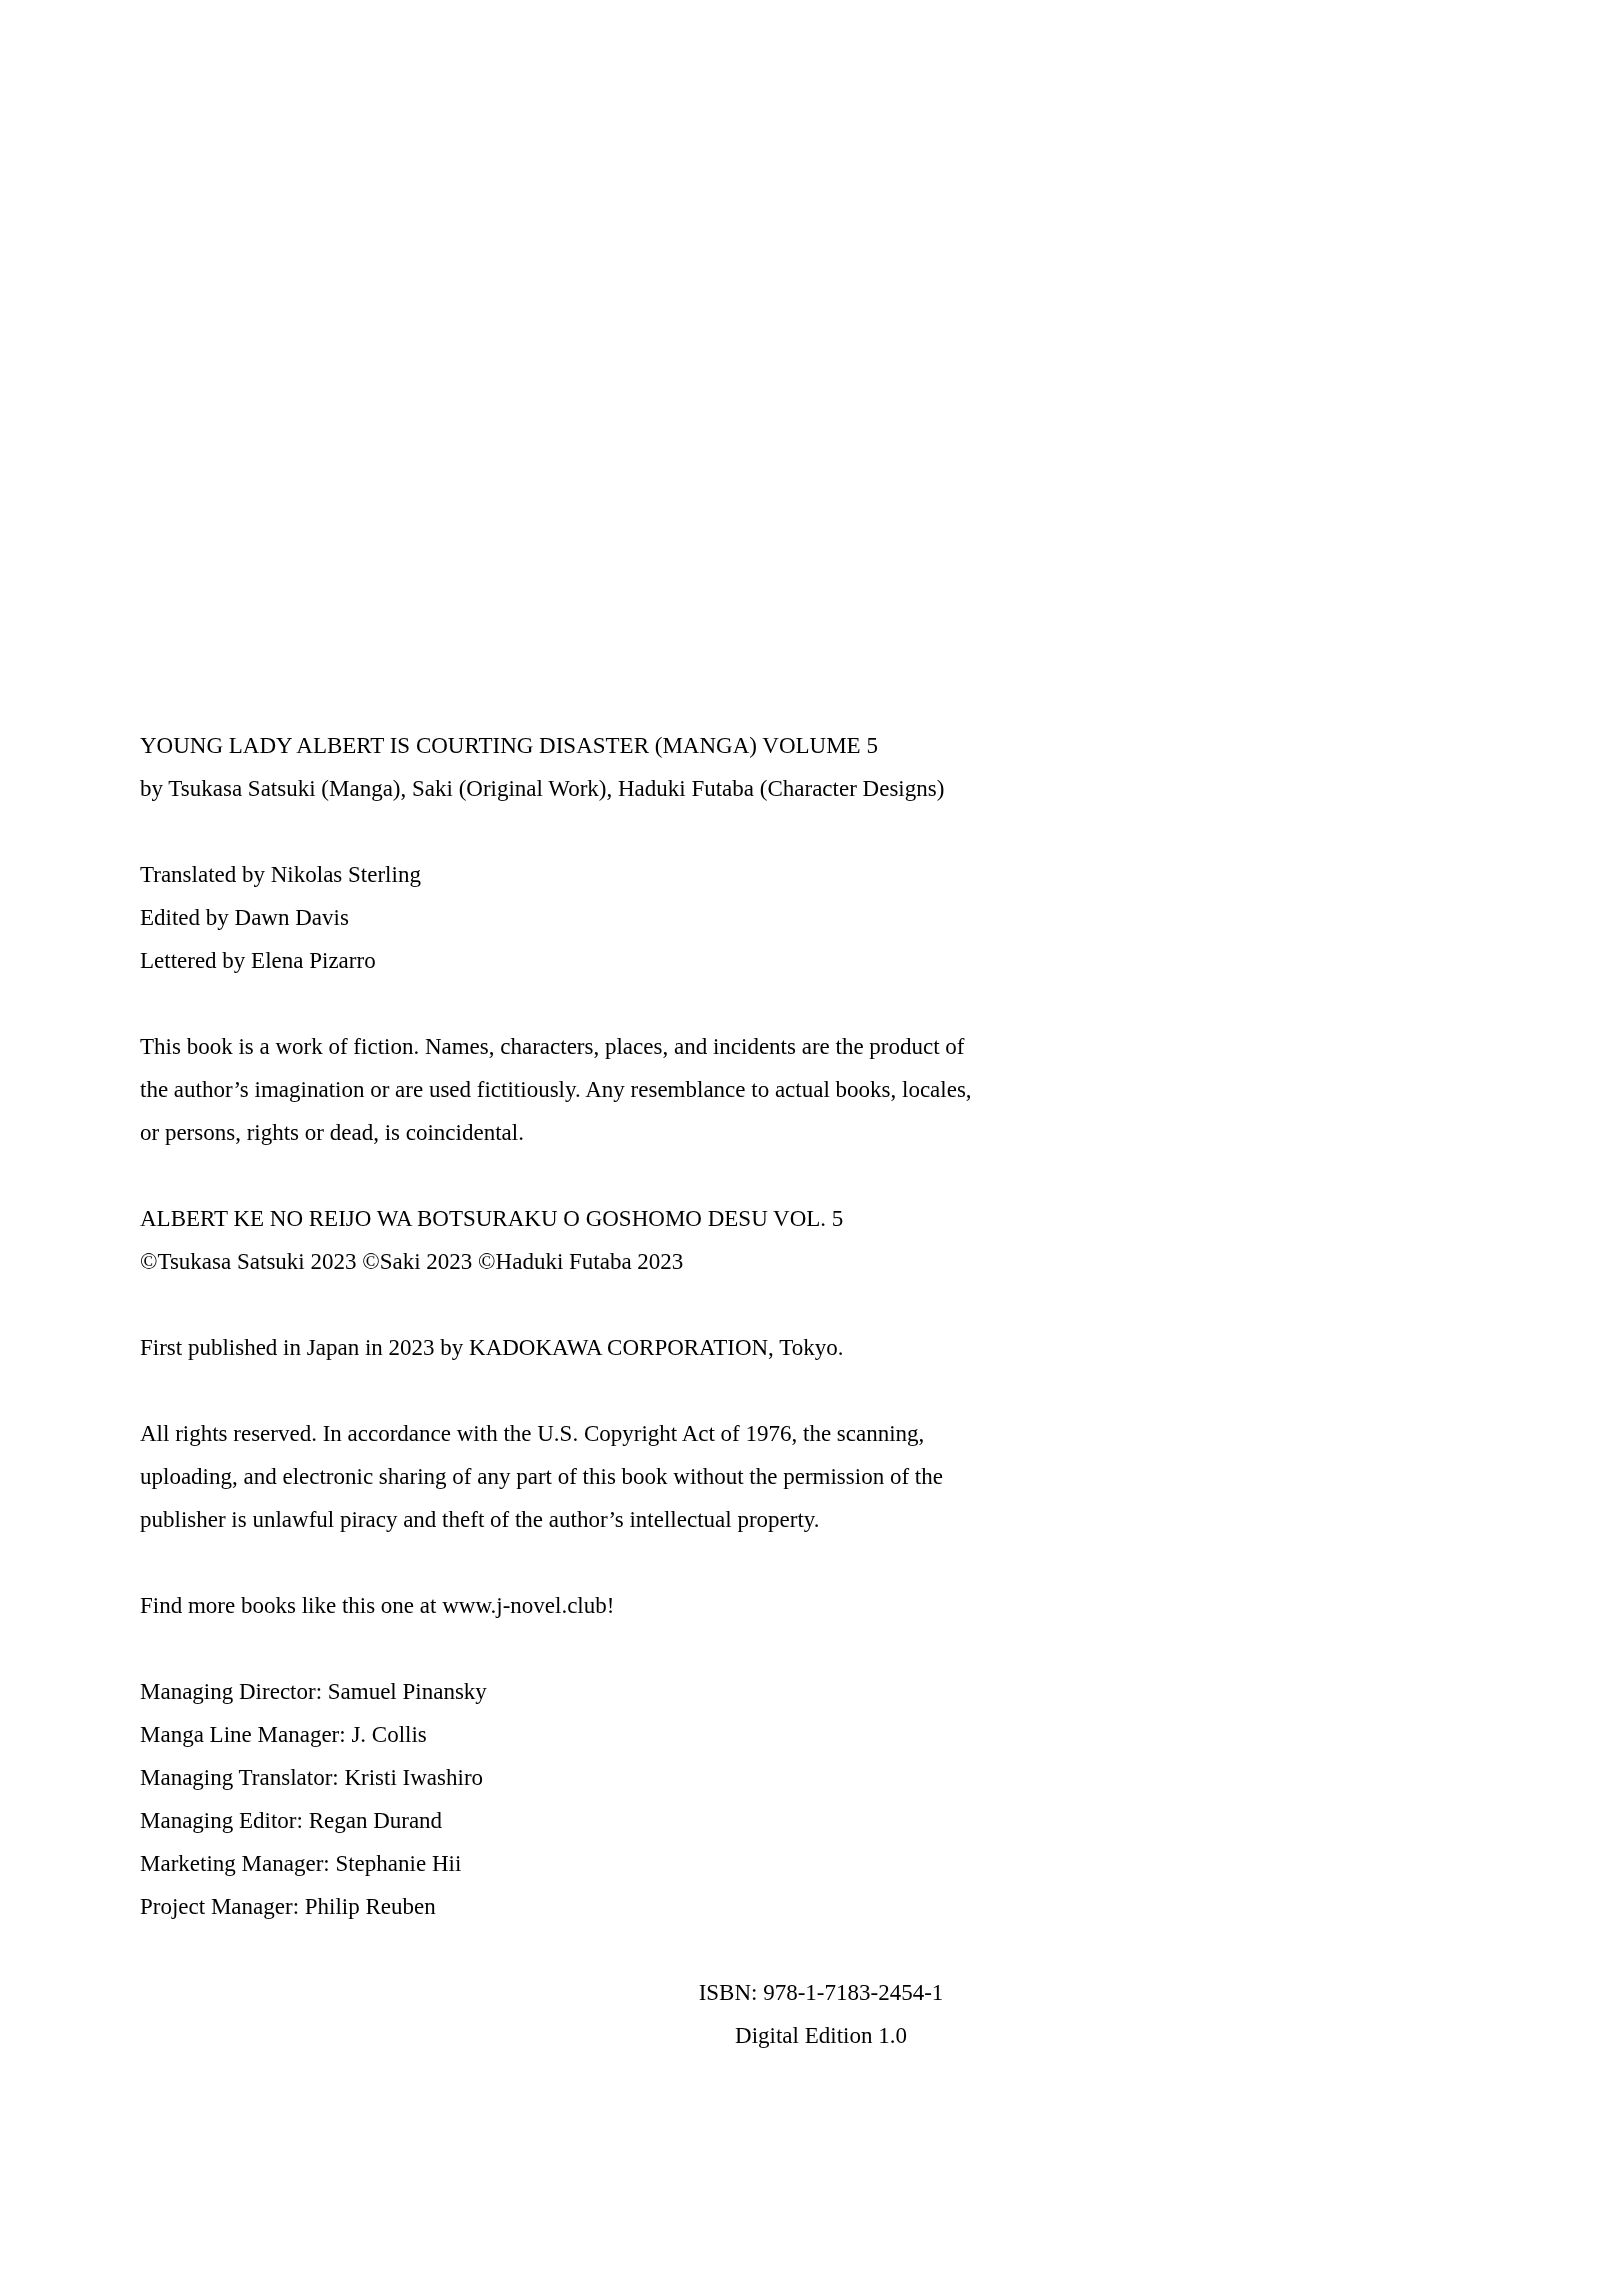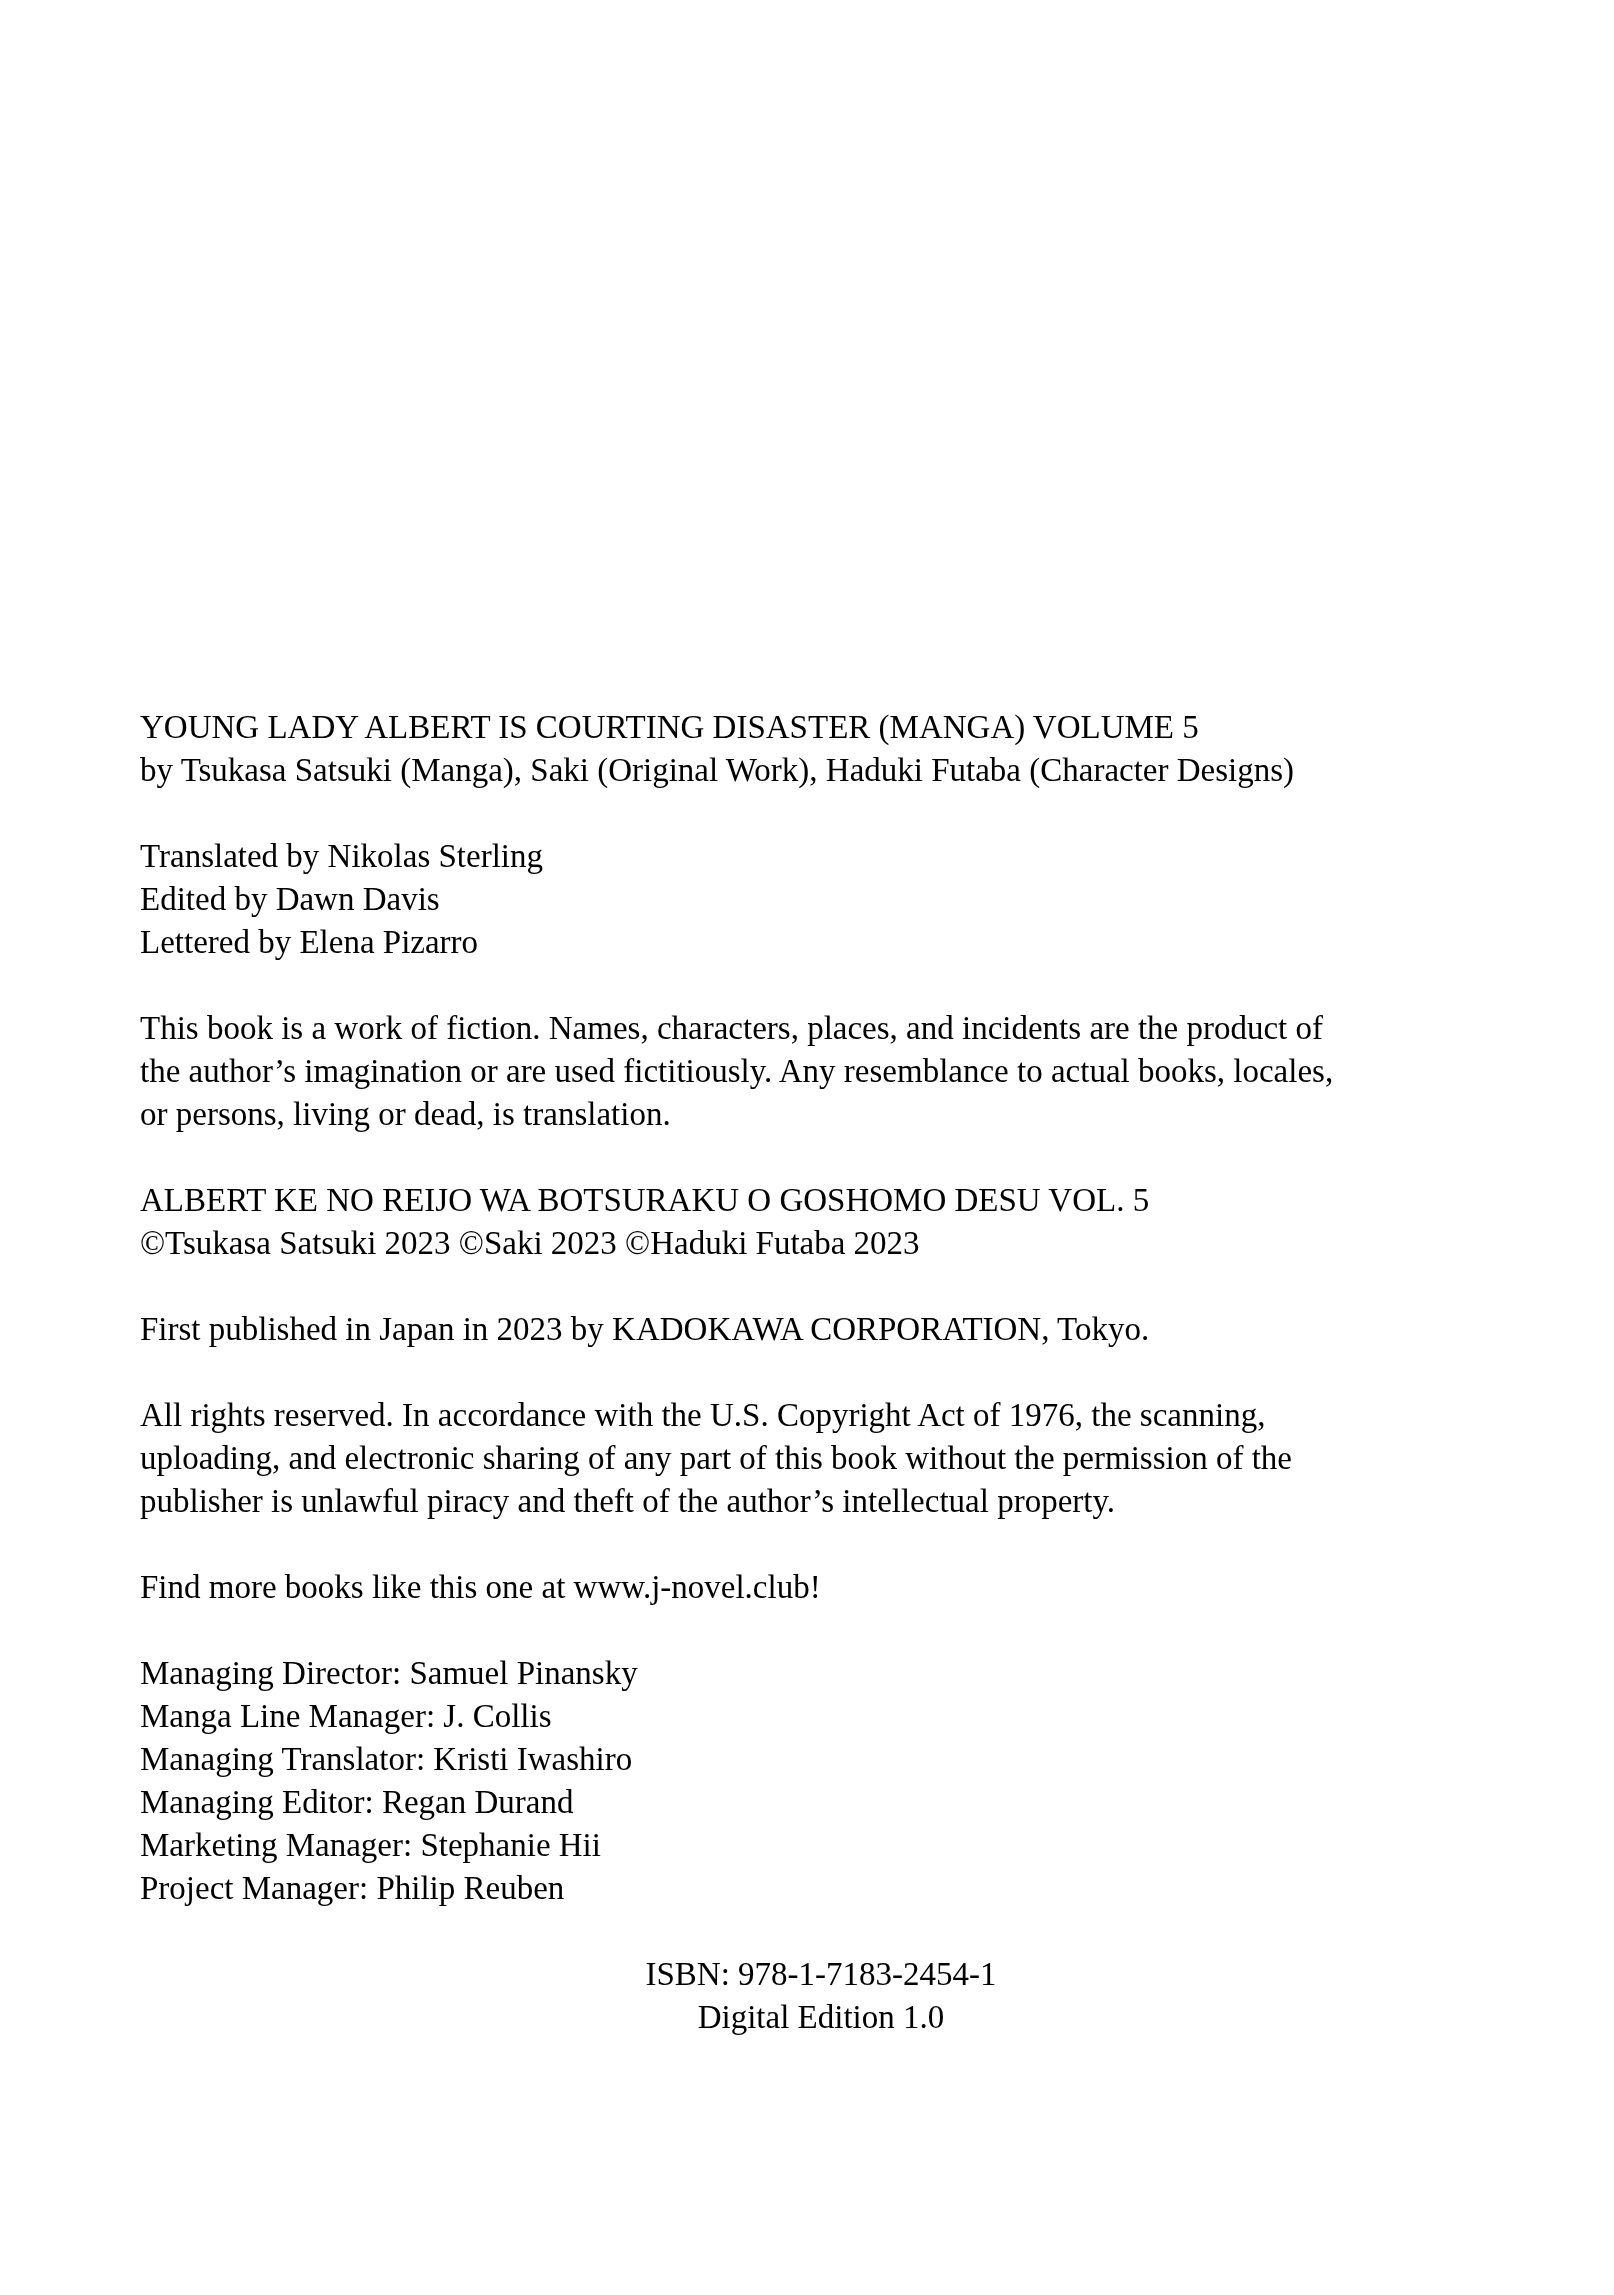--- a/index.html
+++ b/index.html
@@ -12,23 +12,23 @@
     width: 1614px;
     height: 2295px;
     background: #ffffff;
     overflow: hidden;
     font-family: "Liberation Serif", "DejaVu Serif", serif;
     color: #000000;
   }
   .content {
     position: absolute;
     left: 140px;
-    top: 706px;
+    top: 724px;
     width: 1362px;
-    font-size: 33px;
+    font-size: 23px;
     line-height: 43px;
     letter-spacing: 0px;
     text-rendering: optimizeLegibility;
   }
   .block {
     margin: 0 0 43px 0;
     padding: 0;
   }
   .block:last-child {
     margin-bottom: 0;
@@ -52,21 +52,21 @@
 
     <div class="block">
       <span class="line">Translated by Nikolas Sterling</span>
       <span class="line">Edited by Dawn Davis</span>
       <span class="line">Lettered by Elena Pizarro</span>
     </div>
 
     <div class="block">
       <span class="line">This book is a work of fiction. Names, characters, places, and incidents are the product of</span>
       <span class="line">the author’s imagination or are used fictitiously. Any resemblance to actual books, locales,</span>
-      <span class="line">or persons, living or dead, is translation.</span>
+      <span class="line">or persons, rights or dead, is coincidental.</span>
     </div>
 
     <div class="block">
       <span class="line">ALBERT KE NO REIJO WA BOTSURAKU O GOSHOMO DESU VOL. 5</span>
       <span class="line">©Tsukasa Satsuki 2023 ©Saki 2023 ©Haduki Futaba 2023</span>
     </div>
 
     <div class="block">
       <span class="line">First published in Japan in 2023 by KADOKAWA CORPORATION, Tokyo.</span>
     </div>

